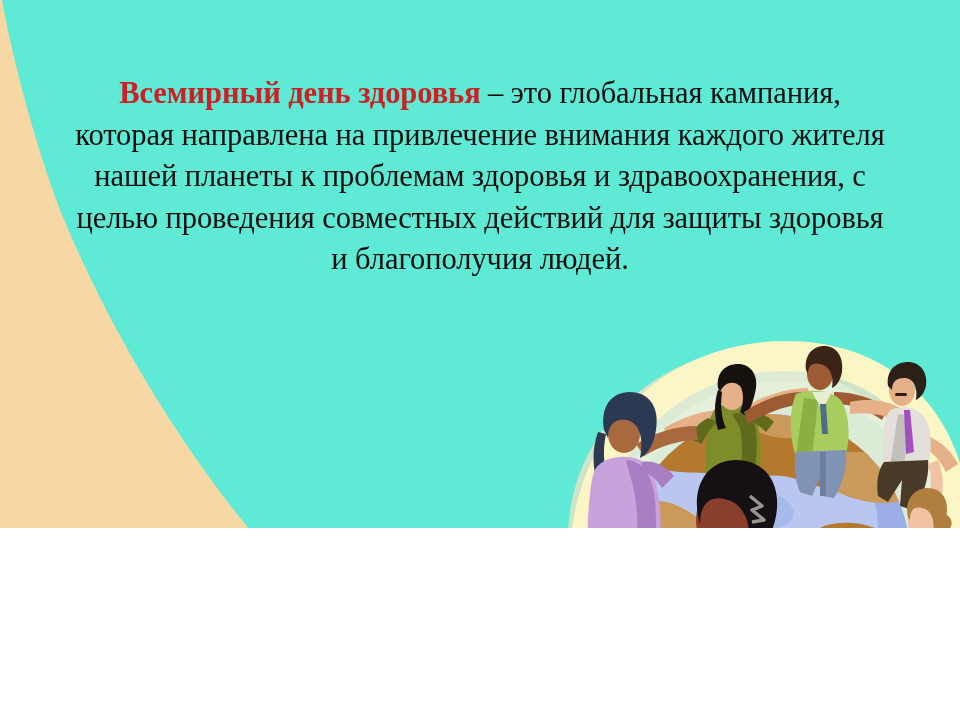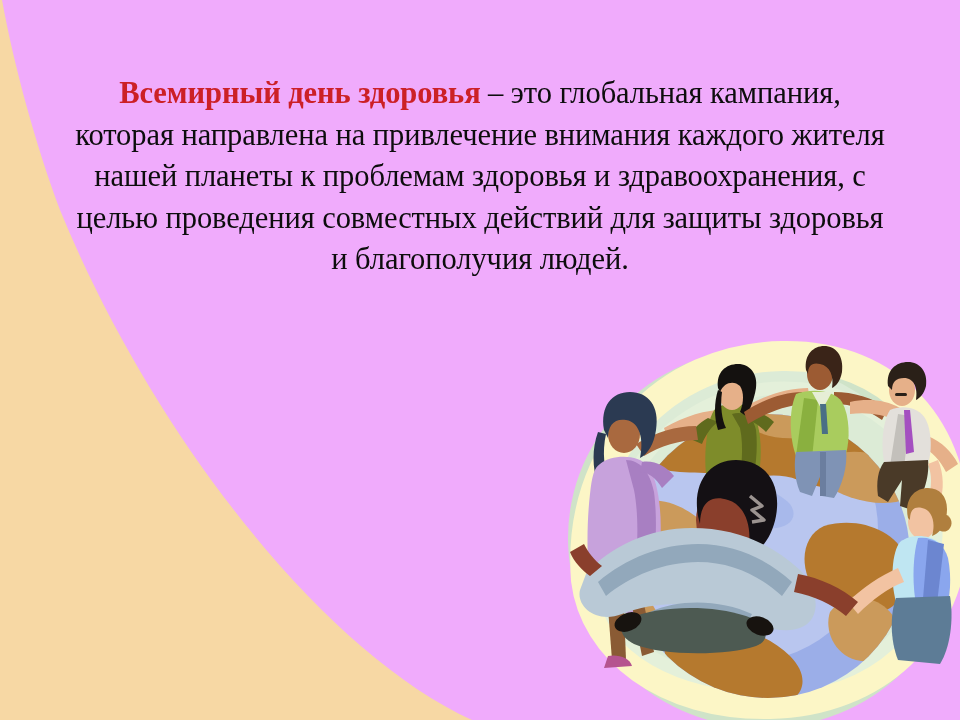--- a/index.html
+++ b/index.html
@@ -4,22 +4,22 @@
 <title>Всемирный день здоровья</title>
 <style>
   html, body {
     margin: 0;
     padding: 0;
     background: #ffffff;
   }
   #slide {
     position: relative;
     width: 960px;
-    height: 720px;
-    background: #f0abfc;
+    height: 528px;
+    background: #5eead4;
     overflow: hidden;
     font-family: "Liberation Serif", "DejaVu Serif", serif;
   }
 
   
   #decor-layer {
     position: absolute;
     inset: 0;
     width: 960px;
     height: 720px;

